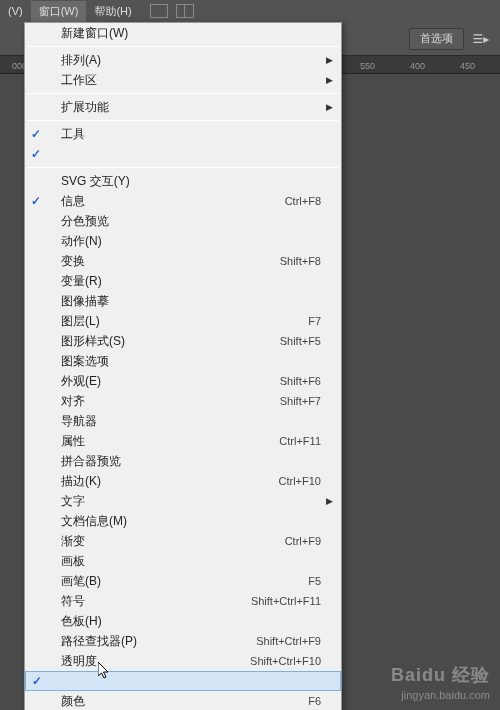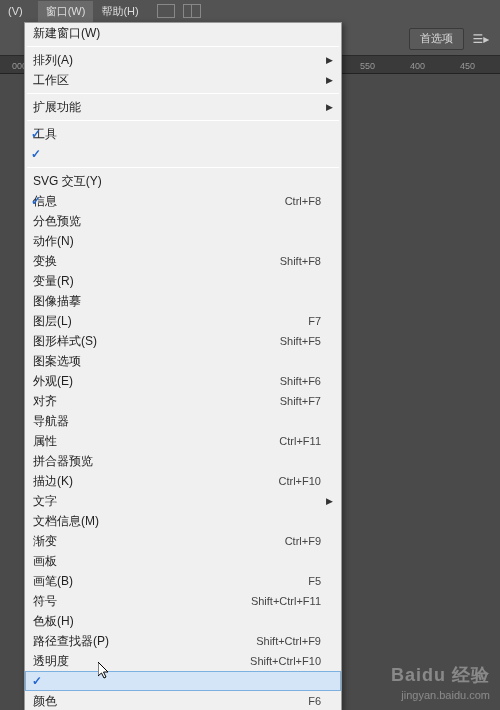--- a/index.html
+++ b/index.html
@@ -1,31 +1,31 @@
 <!DOCTYPE html>
 <html><head>
 <meta charset="utf-8">
 <style>
 * { margin: 0; padding: 0; box-sizing: border-box; font-family: "Microsoft YaHei", sans-serif; }
 body { width: 500px; height: 710px; background: #4a4a4a; overflow: hidden; position: relative; }
 .menubar { height: 22px; background: #535353; display: flex; align-items: center; padding-left: 0; font-size: 11px; color: #ddd; }
 .menubar-item { padding: 3px 8px; cursor: default; }
-.menubar-item.active { background: #6a6a6a; margin-left: 7px; }
+.menubar-item.active { background: #6a6a6a; }
 .menubar-icons { display: flex; gap: 8px; margin-left: 10px; }
 .menubar-icon { width: 18px; height: 14px; border: 1px solid #888; display: flex; }
 .menubar-icon span { flex: 1; border-right: 1px solid #888; }
 .menubar-icon span:last-child { border: none; }
 .toolbar { height: 34px; background: #535353; border-bottom: 1px solid #2a2a2a; display: flex; align-items: center; justify-content: flex-end; padding: 0 8px; gap: 6px; }
 .toolbar-btn { height: 22px; padding: 0 10px; background: #5a5a5a; border: 1px solid #3a3a3a; color: #ddd; font-size: 11px; display: flex; align-items: center; border-radius: 2px; }
 .toolbar-icon { width: 22px; height: 22px; display: flex; align-items: center; justify-content: center; color: #ccc; font-size: 12px; }
 .ruler { height: 18px; background: #3a3a3a; border-bottom: 1px solid #222; display: flex; align-items: flex-end; font-size: 9px; color: #999; position: relative; }
 .ruler-tick { position: absolute; bottom: 2px; }
 .canvas { position: absolute; top: 74px; left: 0; right: 0; bottom: 0; background: #4a4a4a; }
 .dropdown { position: absolute; top: 22px; left: 24px; width: 318px; background: #f0f0f0; border: 1px solid #999; box-shadow: 2px 2px 6px rgba(0,0,0,0.4); z-index: 100; font-size: 12px; color: #222; }
-.menu-item { display: flex; align-items: center; height: 20px; padding: 0 20px 0 8px; position: relative; cursor: default; }
+.menu-item { display: flex; align-items: center; height: 20px; padding: 0 20px 0 36px; position: relative; cursor: default; }
 .menu-item.hover { background: #d4e5f7; border: 1px solid #7bb0e0; padding: 0 19px 0 25px; height: 20px; }
 .menu-item .label { flex: 1; }
 .menu-item .shortcut { color: #444; font-size: 11px; }
 .menu-item .arrow { position: absolute; right: 8px; font-size: 9px; color: #333; }
 .menu-item .check { position: absolute; left: 6px; color: #2266cc; font-size: 12px; font-weight: bold; }
 .menu-sep { height: 1px; background: #d0d0d0; margin: 3px 2px; border-bottom: 1px solid #fff; }
 .cursor { position: absolute; left: 98px; top: 662px; z-index: 200; pointer-events: none; }
 .watermark { position: absolute; right: 10px; bottom: 8px; color: rgba(255,255,255,0.35); font-size: 11px; text-align: right; line-height: 1.3; z-index: 50; }
 .watermark .big { font-size: 18px; font-weight: bold; letter-spacing: 1px; }
 </style>

